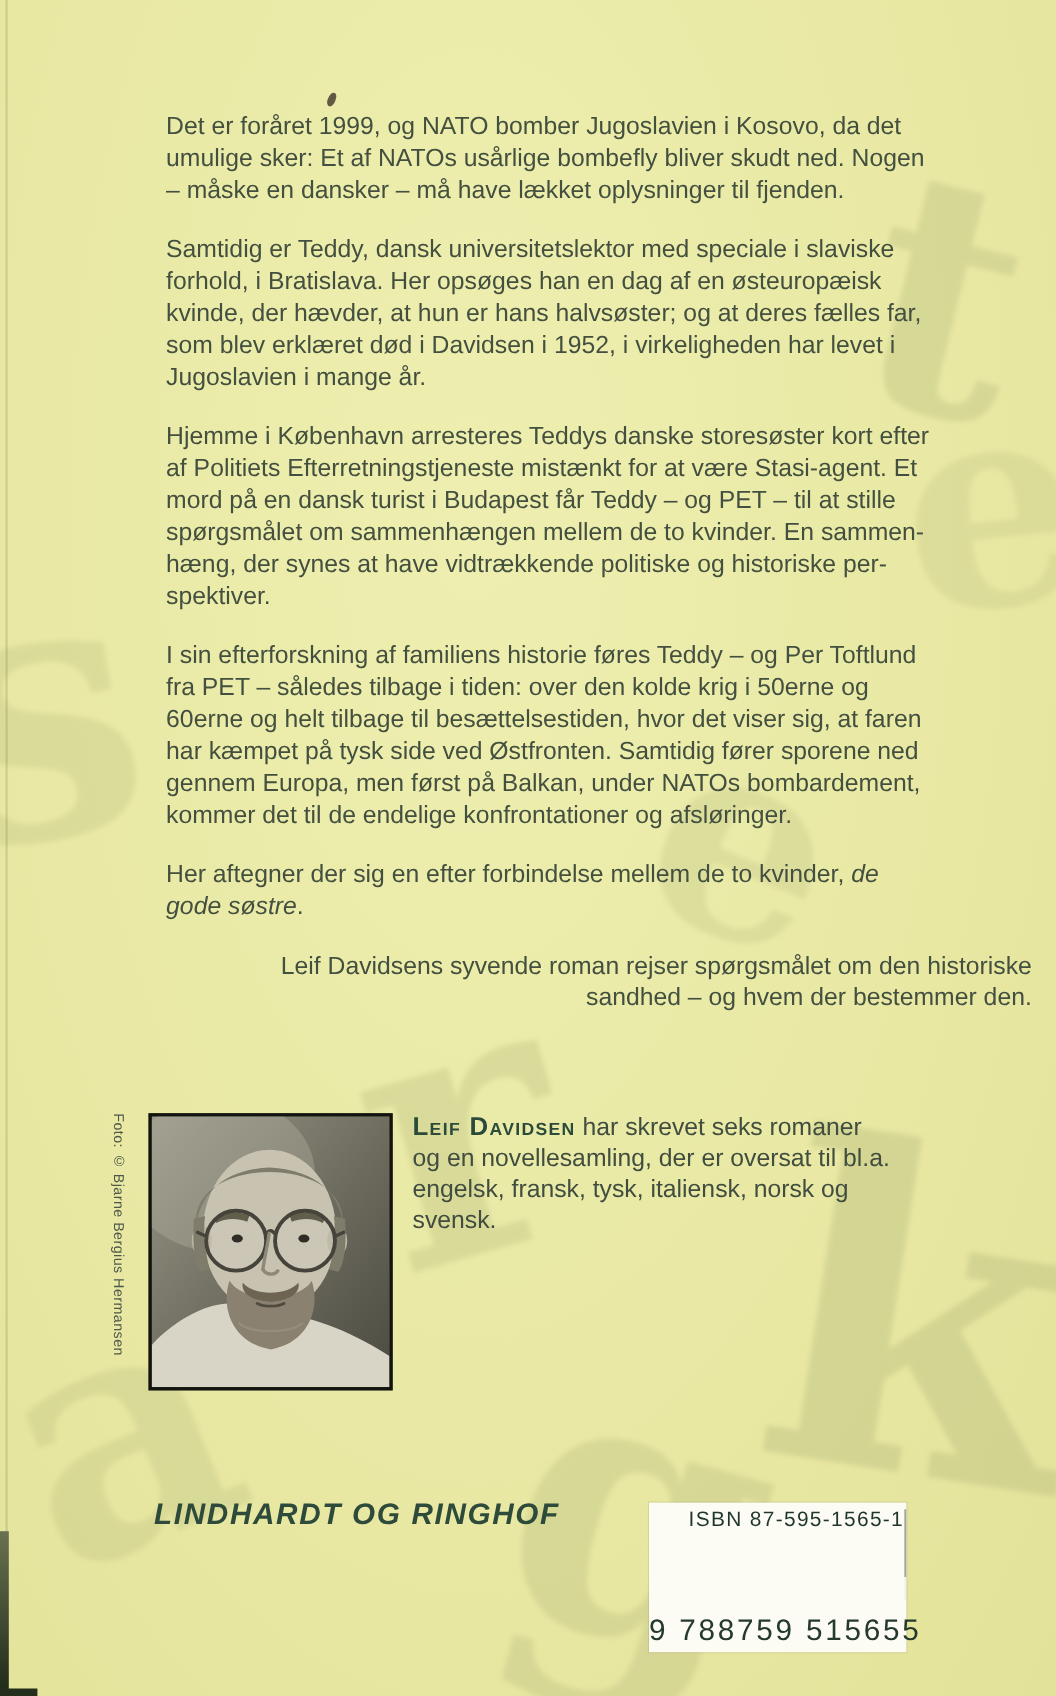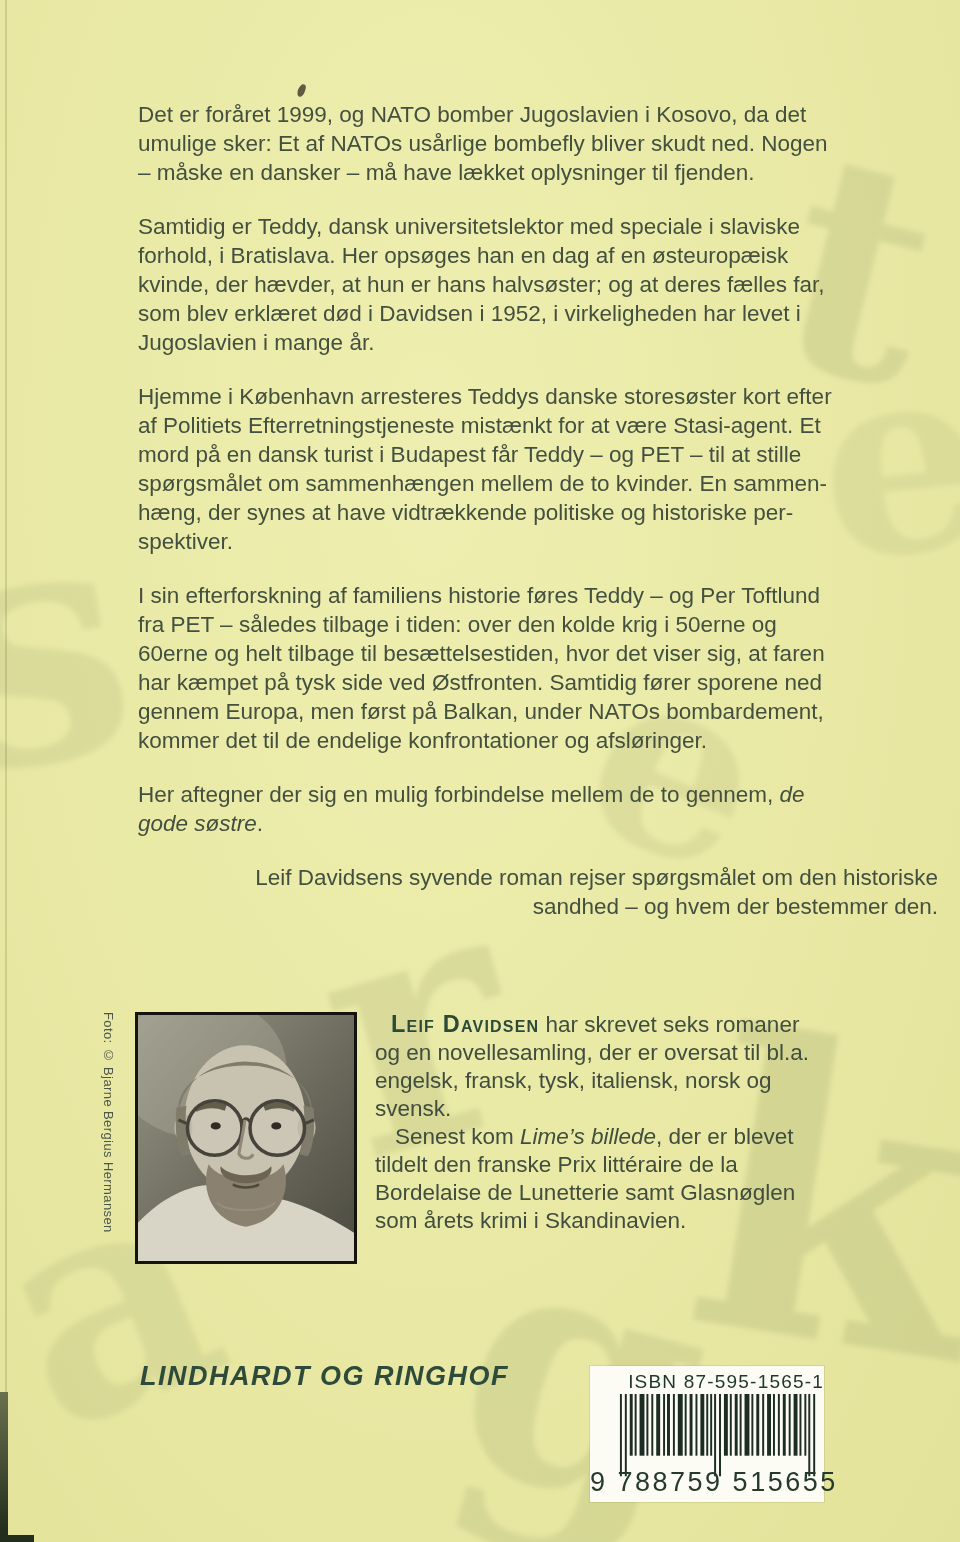--- a/index.html
+++ b/index.html
@@ -21,21 +21,21 @@
   .wm5{left:700px;top:1000px;font-size:400px;transform:rotate(9deg);opacity:.42;}
   .wm6{left:10px;top:1150px;font-size:300px;transform:rotate(-22deg);opacity:.30;}
   .wm7{left:470px;top:1210px;font-size:330px;transform:rotate(15deg);opacity:.36;}
   .wm8{left:820px;top:330px;font-size:260px;transform:rotate(-6deg);opacity:.26;}
 
   
   .blurb{
     position:absolute;left:138px;top:100px;width:800px;
     font-size:22.5px;line-height:29px;color:#44503f;
   }
-  .blurb p{margin:0 0 25px 0;white-space:pre-line;}
+  .blurb p{margin:0 0 25px 13px;white-space:pre-line;}
   .blurb p:last-child{margin-bottom:0;text-align:right;}
   .blurb em{font-style:italic;}
 
   .speck{
     position:absolute;left:298px;top:84px;width:7px;height:13px;
     background:#4a4033;border-radius:60% 40% 55% 45%;transform:rotate(18deg);opacity:.85;
   }
 
   
   .photo-credit{
@@ -48,34 +48,35 @@
   }
   .photo svg{display:block;width:100%;height:100%;}
   .bio{
     position:absolute;left:375px;top:1010px;width:500px;
     font-size:22.5px;line-height:28px;color:#414e3f;
   }
   .bio p{margin:0;white-space:pre-line;}
   .bio .bio2{text-indent:20px;}
   .author-name{
     font-variant:small-caps;font-weight:700;letter-spacing:1.2px;
-    color:#2b4a39;font-size:23.5px;margin-left:16px;
+    color:#2b4a39;font-size:23.5px;
   }
   .bio em{font-style:italic;}
 
   
   .publisher{
     position:absolute;left:140px;top:1360px;
     font-size:27px;font-weight:700;letter-spacing:1.5px;color:#2e4a3a;line-height:32px;font-style:italic;
   }
   .barcode-box{
     position:absolute;left:590px;top:1366px;width:234px;height:136px;
     background:#fcfcf5;box-sizing:border-box;padding-top:5px;
-    display:flex;flex-direction:column;align-items:flex-end;
+    display:flex;align-items:flex-start;
     box-shadow:0 0 0 1px rgba(60,60,30,.10);
+    padding-left:36px;
   }
   .isbn-label{font-size:19px;letter-spacing:1.2px;color:#1f3629;line-height:22px;white-space:nowrap;}
   .bars{margin-top:1px;width:208px;height:86px;}
   .barcode-digits{
     position:absolute;bottom:4px;left:0;width:100%;text-align:center;
     font-size:27px;letter-spacing:2.5px;color:#26392d;white-space:nowrap;
   }
 
   
   .spine-line{position:absolute;left:5px;top:0;width:2px;height:100%;background:rgba(110,110,60,.22);}
@@ -115,21 +116,21 @@
 mord på en dansk turist i Budapest får Teddy – og PET – til at stille
 spørgsmålet om sammenhængen mellem de to kvinder. En sammen-
 hæng, der synes at have vidtrækkende politiske og historiske per-
 spektiver.</p>
     <p>I sin efterforskning af familiens historie føres Teddy – og Per Toftlund
 fra PET – således tilbage i tiden: over den kolde krig i 50erne og
 60erne og helt tilbage til besættelsestiden, hvor det viser sig, at faren
 har kæmpet på tysk side ved Østfronten. Samtidig fører sporene ned
 gennem Europa, men først på Balkan, under NATOs bombardement,
 kommer det til de endelige konfrontationer og afsløringer.</p>
-    <p><span>Her aftegner der sig en mulig forbindelse mellem de to gennem, </span><em>de
+    <p><span>Her aftegner der sig en efter forbindelse mellem de to kvinder, </span><em>de
 gode søstre</em><span>.</span></p>
     <p>Leif Davidsens syvende roman rejser spørgsmålet om den historiske
 sandhed – og hvem der bestemmer den.</p>
   </main>
 
   <div class="photo-credit">Foto: © Bjarne Bergius Hermansen</div>
 
   <figure class="photo">
     <svg viewBox="0 0 214 244" preserveAspectRatio="none">
       <defs>
@@ -173,24 +174,20 @@
       <path d="M94,168 C100,172 114,172 120,168" fill="none" stroke="#4f4a3c" stroke-width="2.5"></path>
       <path d="M78,186 C88,196 126,196 136,186" fill="none" stroke="#9c9382" stroke-width="2" opacity="0.7"></path>
     </svg>
   </figure>
 
   <div class="bio">
     <p class="bio1"><span class="author-name">Leif Davidsen</span><span> har skrevet seks romaner
 og en novellesamling, der er oversat til bl.a.
 engelsk, fransk, tysk, italiensk, norsk og
 svensk.</span></p>
-    <p class="bio2"><span>Senest kom </span><em>Lime’s billede</em><span>, der er blevet
-tildelt den franske Prix littéraire de la
-Bordelaise de Lunetterie samt Glasnøglen
-som årets krimi i Skandinavien.</span></p>
   </div>
 
   <div class="publisher">LINDHARDT OG RINGHOF</div>
 
   <div class="barcode-box">
     <div class="isbn-label">ISBN 87-595-1565-1</div>
     <svg class="bars" viewBox="0 0 212 92" preserveAspectRatio="none">
       <g fill="#1e2d23">
         <rect x="4" y="0" width="2" height="88"></rect>
           <rect x="9" y="0" width="2" height="88"></rect>

